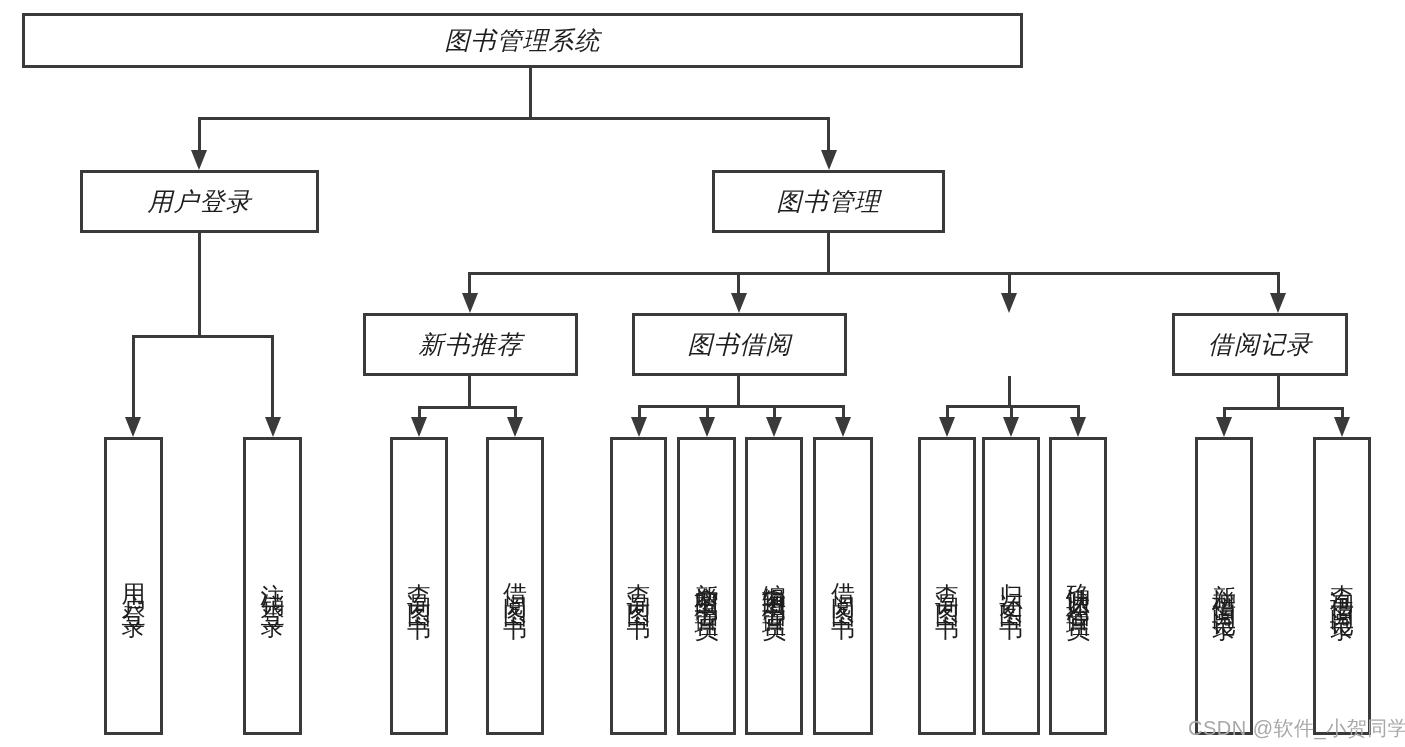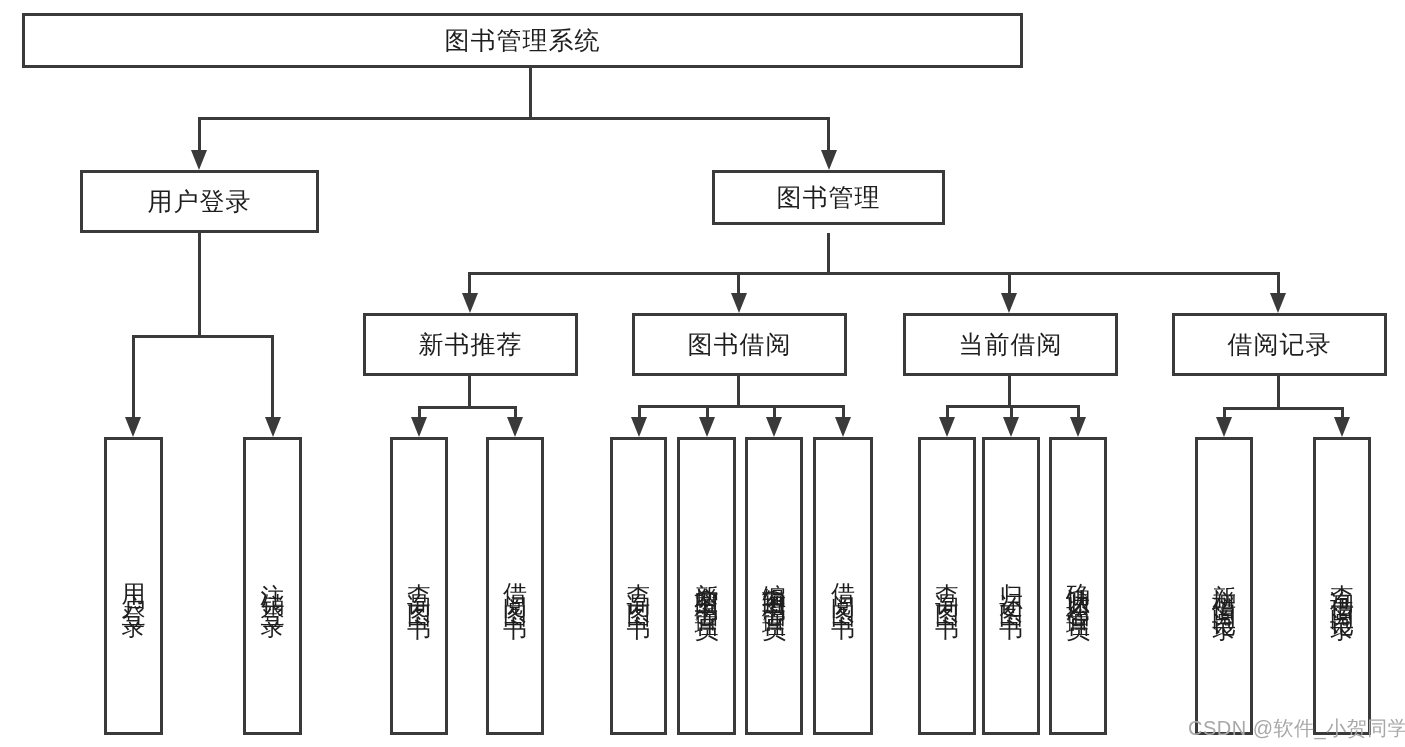--- a/index.html
+++ b/index.html
@@ -9,21 +9,21 @@
   html,body{margin:0;padding:0;background:var(--background);}
   #stage{
     position:relative;width:1405px;height:747px;background:var(--background);
     font-family:"Liberation Sans","DejaVu Sans",sans-serif;color:var(--text);
     overflow:hidden;
   }
   .box{
     position:absolute;box-sizing:border-box;border:3px solid var(--line);
     background:var(--background);display:flex;align-items:center;justify-content:center;
   }
-  .hlabel{font-size:25px;letter-spacing:1px;white-space:nowrap;}
+  .hlabel{font-size:25px;letter-spacing:1px;white-space:nowrap;font-style:italic;}
   .vlabel{
     writing-mode:vertical-rl;text-orientation:mixed;
     font-size:24px;letter-spacing:11px;line-height:1;white-space:nowrap;
   }
   .vlabel.mid{letter-spacing:7px;}
   .vlabel.dense{letter-spacing:5px;}
   .vl{position:absolute;width:3px;background:var(--line);}
   .hl{position:absolute;height:3px;background:var(--line);}
   .ar{
     position:absolute;width:0;height:0;
@@ -47,21 +47,21 @@
   <div class="vl" style="left:528.5px;top:68px;height:50px"></div>
   <div class="hl" style="left:197.5px;top:116.5px;width:632.5px"></div>
   <div class="vl" style="left:197.5px;top:118px;height:36px"></div>
   <div class="ar" style="left:191px;top:150px"></div>
   <div class="vl" style="left:827px;top:118px;height:36px"></div>
   <div class="ar" style="left:820.5px;top:150px"></div>
 
   <div class="box" style="left:80px;top:170px;width:239px;height:63px">
     <span class="hlabel">用户登录</span>
   </div>
-  <div class="box" style="left:712px;top:170px;width:233px;height:55px">
+  <div class="box" style="left:712px;top:170px;width:233px;height:63px">
     <span class="hlabel">图书管理</span>
   </div>
 
   <div class="vl" style="left:197.5px;top:233px;height:103px"></div>
   <div class="hl" style="left:131.5px;top:334.5px;width:142.5px"></div>
   <div class="vl" style="left:131.5px;top:336px;height:83px"></div>
   <div class="ar" style="left:125px;top:417px"></div>
   <div class="vl" style="left:271px;top:336px;height:83px"></div>
   <div class="ar" style="left:264.5px;top:417px"></div>
 
@@ -75,24 +75,21 @@
   <div class="ar" style="left:1001px;top:293px"></div>
   <div class="vl" style="left:1276.5px;top:273px;height:22px"></div>
   <div class="ar" style="left:1270px;top:293px"></div>
 
   <div class="box" style="left:632px;top:313px;width:215px;height:63px">
     <span class="hlabel">图书借阅</span>
   </div>
   <div class="box" style="left:363px;top:313px;width:215px;height:63px">
     <span class="hlabel">新书推荐</span>
   </div>
-  <div class="box" style="left:903px;top:313px;width:215px;height:63px">
-    <span class="hlabel">当前借阅</span>
-  </div>
-  <div class="box" style="left:1172px;top:313px;width:215px;height:63px">
+  <div class="box" style="left:1172px;top:313px;width:176px;height:63px">
     <span class="hlabel">借阅记录</span>
   </div>
 
   <div class="vl" style="left:468px;top:376px;height:31px"></div>
   <div class="hl" style="left:417.5px;top:405.5px;width:99px"></div>
   <div class="vl" style="left:417.5px;top:407px;height:12px"></div>
   <div class="ar" style="left:411px;top:417px"></div>
   <div class="vl" style="left:513.5px;top:407px;height:12px"></div>
   <div class="ar" style="left:507px;top:417px"></div>
 

